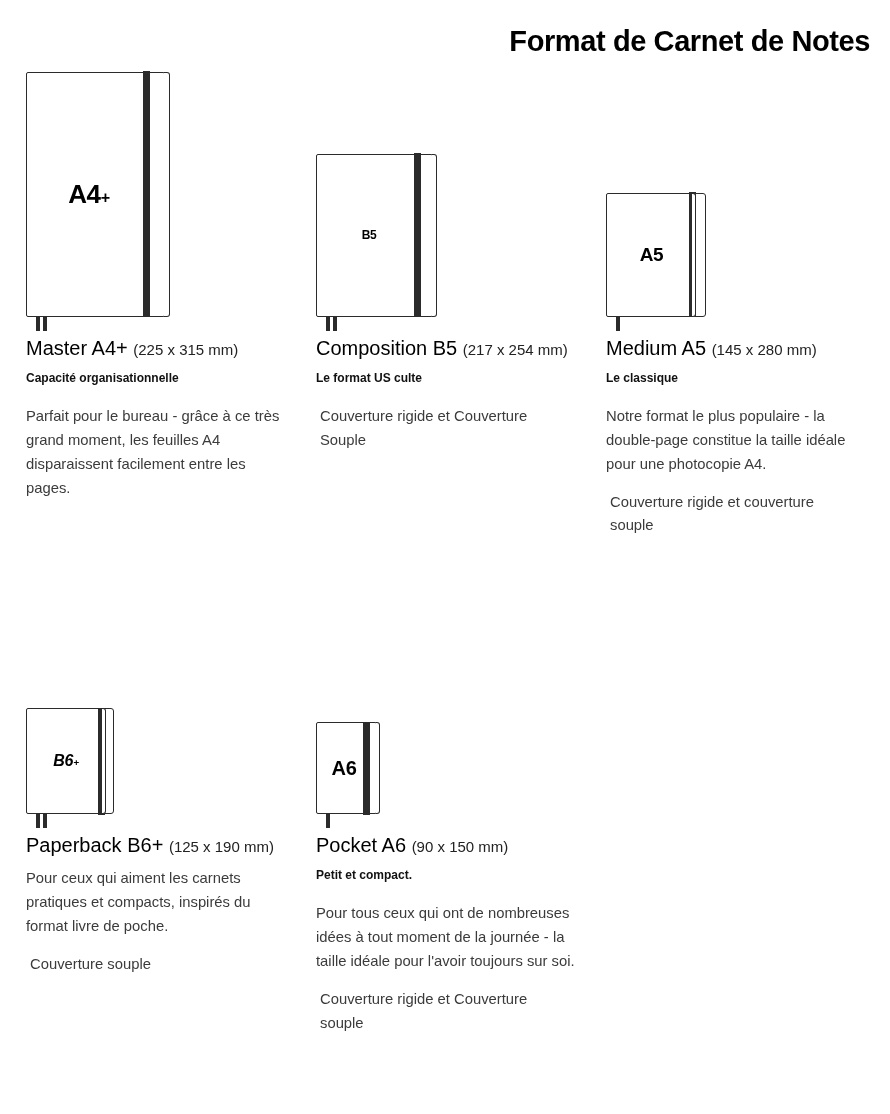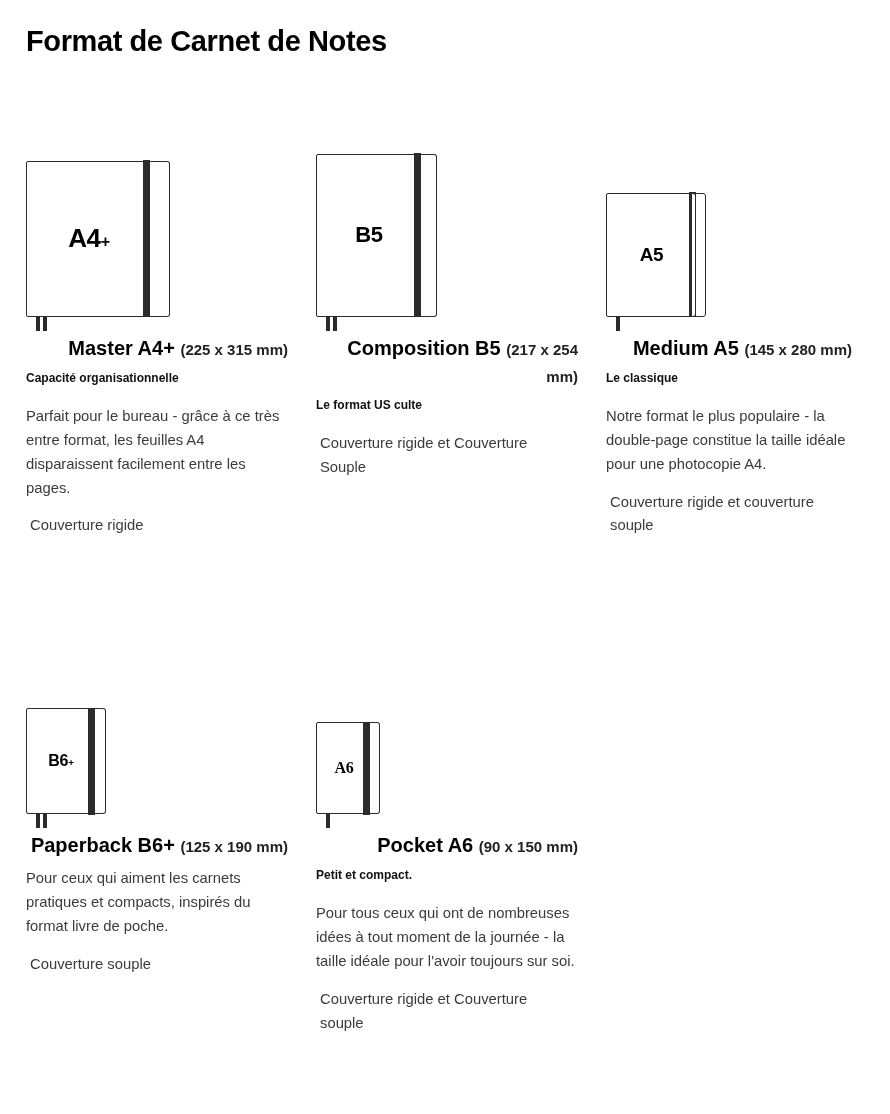--- a/index.html
+++ b/index.html
@@ -19,20 +19,21 @@
     box-sizing: border-box;
     padding: 18px 20px 20px 26px;
   }
   h1.page-title {
     font-size: 29px;
     line-height: 1.2;
     font-weight: 700;
     letter-spacing: -0.4px;
     margin: 6px 0 0 0;
     color: #000;
+    text-align: right;
   }
   .grid {
     display: grid;
     grid-template-columns: 290px 290px 274px;
     margin-top: 48px;
   }
   .card {
     box-sizing: border-box;
     padding-right: 28px;
   }
@@ -102,22 +103,21 @@
     width: 4px;
     height: 14px;
     background: #2b2b2b;
   }
   
   .title-line {
     font-size: 20px;
     line-height: 1.35;
     color: #111;
     margin-bottom: 8px;
-    font-weight: 700;
-    text-align: right;
+    font-weight: 400;
   }
   .title-line .name {
     font-size: 20px;
     color: #000;
   }
   .title-line .dims {
     font-size: 15px;
     color: #222;
   }
   .tagline {
@@ -145,45 +145,44 @@
 
 <div class="page">
 
   <h1 class="page-title">Format de Carnet de Notes</h1>
 
   <div class="grid">
 
     <div class="card">
       <div class="book-wrap">
         <div class="book">
-          <div class="cover" style="width: 140px; height: 156px;">
+          <div class="cover" style="width: 140px; height: 245px;">
             <span class="size-label" style="font-size: 26px; margin-right: 14px;"><span>A4</span><span class="plus">+</span></span>
             <span class="band" style="right: 15px;"></span>
           </div>
           <span class="spine-edge" style="left: 138.4px; width: 6px;"></span>
           <span class="bookmarks">
               <i></i>
               <i></i>
             </span>
         </div>
       </div>
       <div class="title-line">
         <span class="name">Master A4+</span>
         <span class="dims">(225 x 315 mm)</span>
       </div>
       <p class="tagline">Capacité organisationnelle</p>
-      <p class="desc">Parfait pour le bureau - grâce à ce très entre format, les feuilles A4 disparaissent facilement entre les pages.</p>
-      <p class="cover-note">Couverture rigide</p>
+      <p class="desc">Parfait pour le bureau - grâce à ce très grand moment, les feuilles A4 disparaissent facilement entre les pages.</p>
     </div>
 
     <div class="card">
       <div class="book-wrap">
         <div class="book">
           <div class="cover" style="width: 118px; height: 163px;">
-            <span class="size-label" style="font-size: 22px; margin-right: 12px;"><span>B5</span><span class="plus"></span></span>
+            <span class="size-label" style="font-size: 12px; margin-right: 12px;"><span>B5</span><span class="plus"></span></span>
             <span class="band" style="right: 12px;"></span>
           </div>
           <span class="spine-edge" style="left: 116.4px; width: 5px;"></span>
           <span class="bookmarks">
               <i></i>
               <i></i>
             </span>
         </div>
       </div>
       <div class="title-line">
@@ -212,21 +211,21 @@
         <span class="dims">(145 x 280 mm)</span>
       </div>
       <p class="tagline">Le classique</p>
       <p class="desc">Notre format le plus populaire - la double-page constitue la taille idéale pour une photocopie A4.</p>
       <p class="cover-note">Couverture rigide et couverture souple</p>
     </div>
 
     <div class="card row2">
       <div class="book-wrap">
         <div class="book">
-          <div class="cover" style="width: 78px; height: 106px;">
+          <div class="cover" style="width: 88px; height: 106px; font-style: italic;">
             <span class="size-label" style="font-size: 16px; margin-right: 8px;"><span>B6</span><span class="plus">+</span></span>
             <span class="band" style="right: 8px;"></span>
           </div>
           <span class="spine-edge" style="left: 76.4px; width: 4px;"></span>
           <span class="bookmarks">
               <i></i>
               <i></i>
             </span>
         </div>
       </div>
@@ -235,21 +234,21 @@
         <span class="dims">(125 x 190 mm)</span>
       </div>
       <p class="desc">Pour ceux qui aiment les carnets pratiques et compacts, inspirés du format livre de poche.</p>
       <p class="cover-note">Couverture souple</p>
     </div>
 
     <div class="card row2">
       <div class="book-wrap">
         <div class="book">
           <div class="cover" style="width: 62px; height: 92px;">
-            <span class="size-label" style="font-size: 16px; margin-right: 6px; font-family: Liberation Serif, serif;"><span>A6</span><span class="plus"></span></span>
+            <span class="size-label" style="font-size: 20px; margin-right: 6px;"><span>A6</span><span class="plus"></span></span>
             <span class="band" style="right: 7px;"></span>
           </div>
           <span class="spine-edge" style="left: 60.4px; width: 4px;"></span>
           <span class="bookmarks">
               <i></i>
             </span>
         </div>
       </div>
       <div class="title-line">
         <span class="name">Pocket A6</span>

